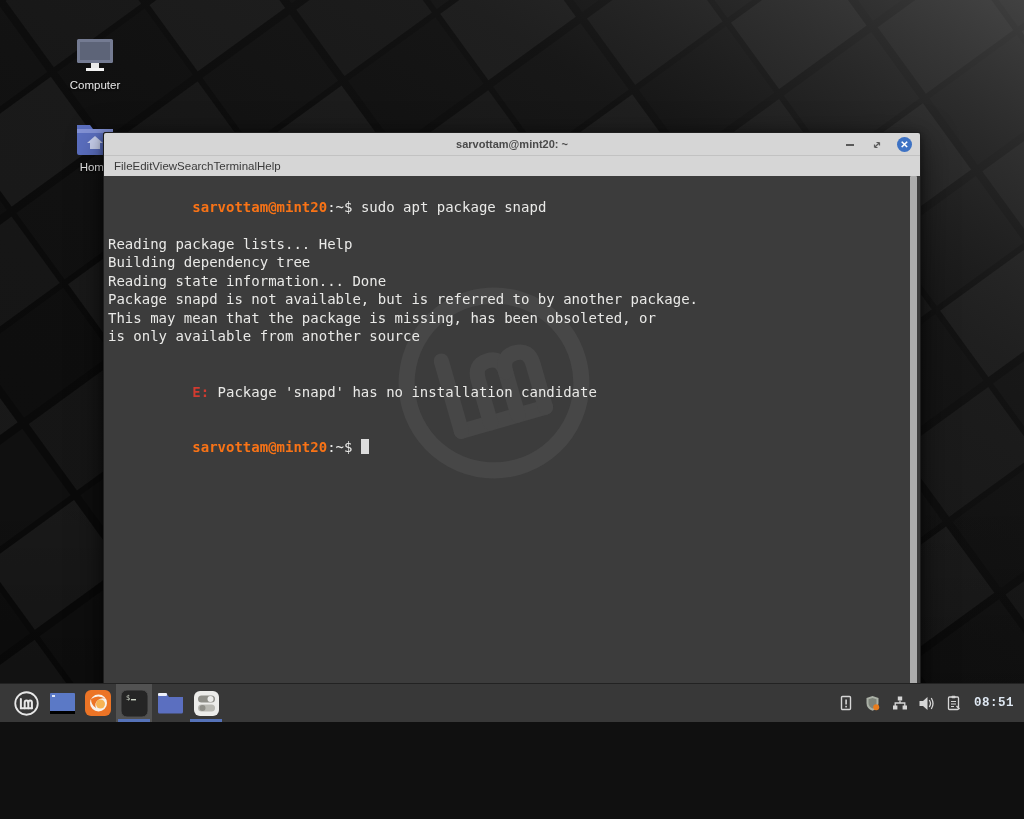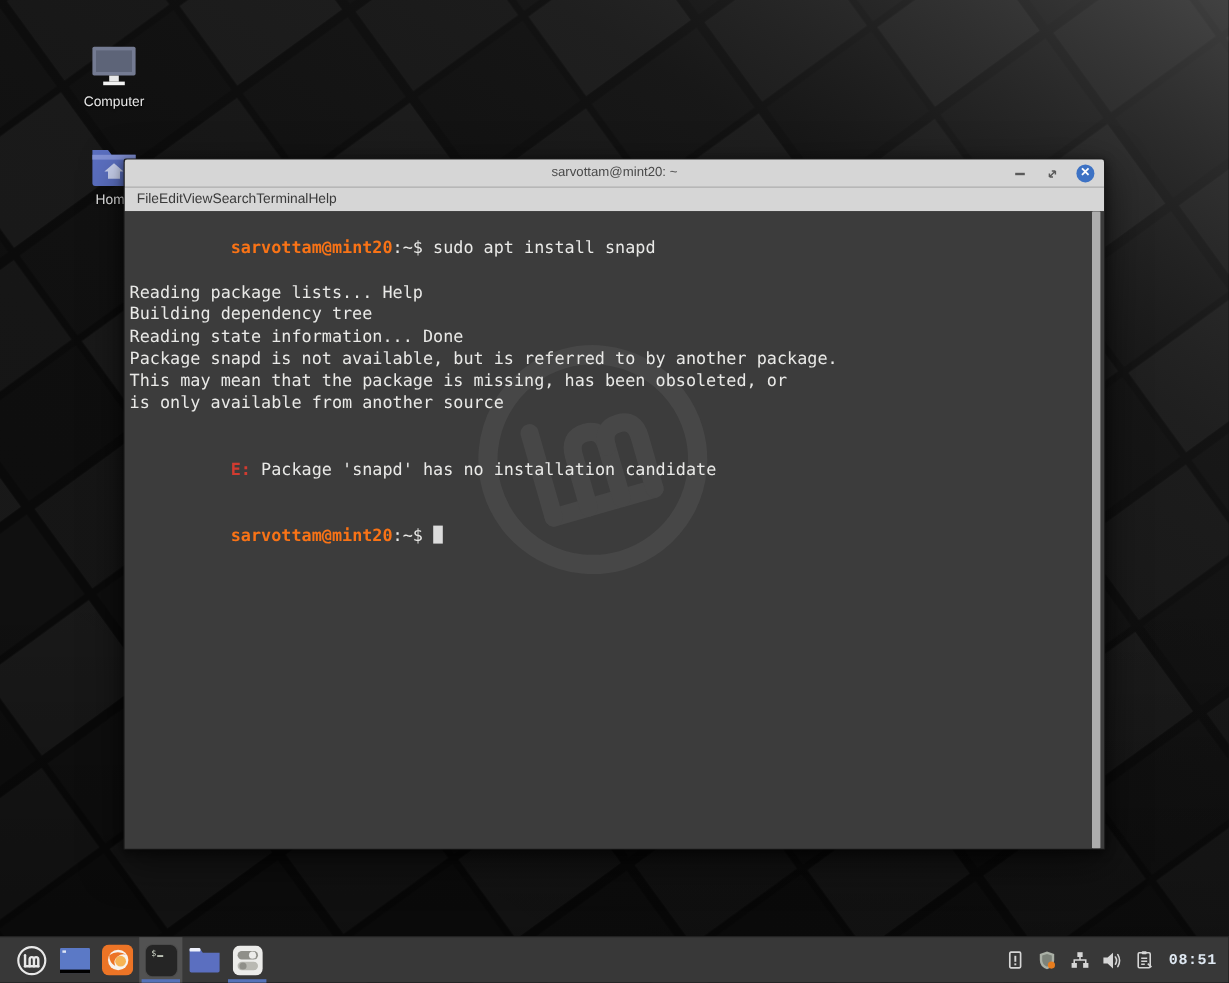--- a/index.html
+++ b/index.html
@@ -1,18 +1,18 @@
 <!DOCTYPE html>
 <html><head>
 <meta charset="utf-8">
 <style>
   * { margin:0; padding:0; box-sizing:border-box; }
   html,body { width:1024px; height:819px; overflow:hidden; background:#101010;
               font-family:"Liberation Sans", sans-serif; }
-  .screen { position:relative; width:1024px; height:819px; overflow:hidden; }
+  .screen { position:relative; width:1024px; height:722px; overflow:hidden; }
 
   
   .wallpaper { position:absolute; inset:0; z-index:0; }
 
   
   .desk-icon { position:absolute; width:64px; display:flex; flex-direction:column;
                align-items:center; z-index:1; cursor:default; }
   .desk-icon .lbl { margin-top:5px; font-size:11.5px; color:#e8e8e8;
                     text-shadow:0 1px 2px rgba(0,0,0,.9); }
   .icon-computer { left:63px; top:36px; }
@@ -20,21 +20,21 @@
 
   
   .window { position:absolute; left:103px; top:132px; width:818px; height:576px;
             z-index:2; border:1px solid #1e1e1e; border-radius:2px 2px 0 0;
             box-shadow:0 10px 34px rgba(0,0,0,.55), 0 2px 8px rgba(0,0,0,.45);
             display:flex; flex-direction:column; background:#3c3c3c; }
   .titlebar { height:23px; background:#d6d6d6; border-bottom:1px solid #c2c2c2;
               display:flex; align-items:center; position:relative; flex:0 0 auto;
               border-radius:2px 2px 0 0; }
   .titlebar .title { position:absolute; left:0; right:0; text-align:center;
-                     font-size:11px; font-weight:normal; color:#4a4a4a; }
+                     font-size:11px; font-weight:bold; color:#4a4a4a; }
   .winctl { position:absolute; right:8px; top:0; height:23px; display:flex;
             align-items:center; gap:13px; }
   .btn-min, .btn-max { width:14px; height:14px; display:flex; align-items:center;
             justify-content:center; cursor:pointer; }
   .btn-min i { display:block; width:8px; height:2px; background:#5a5a5a; }
   .btn-close { width:15px; height:15px; border-radius:50%; background:#3d72c4;
                color:#fff; font-size:10px; line-height:15px; text-align:center;
                cursor:pointer; font-weight:bold; }
   .menubar { height:20px; background:#d6d6d6; display:flex; align-items:center;
              padding-left:10px; flex:0 0 auto; }
@@ -151,21 +151,21 @@
             <path d="M -25 21 H 24"></path>
             <path d="M -25 21 V -20"></path>
             <path d="M -8 21 V -4 Q -8 -13 0 -13 Q 8 -13 8 -4 V 21"></path>
             <path d="M 8 -4 Q 8 -13 16 -13 Q 24 -13 24 -4 V 21"></path>
           </g>
         </g>
       </svg>
 
       <div class="termtext">
         <div class="tline">
-          <span class="green">sarvottam@mint20</span><span>:~$ </span><span>sudo apt install snapd</span>
+          <span class="green">sarvottam@mint20</span><span>:~$ </span><span>sudo apt package snapd</span>
         </div>
         <div class="tline">Reading package lists... Help</div>
         <div class="tline">Building dependency tree</div>
         <div class="tline">Reading state information... Done</div>
         <div class="tline">Package snapd is not available, but is referred to by another package.</div>
         <div class="tline">This may mean that the package is missing, has been obsoleted, or</div>
         <div class="tline">is only available from another source</div>
         <div class="tline">&nbsp;</div>
         <div class="tline">
           <span class="red">E:</span><span> Package 'snapd' has no installation candidate</span>

